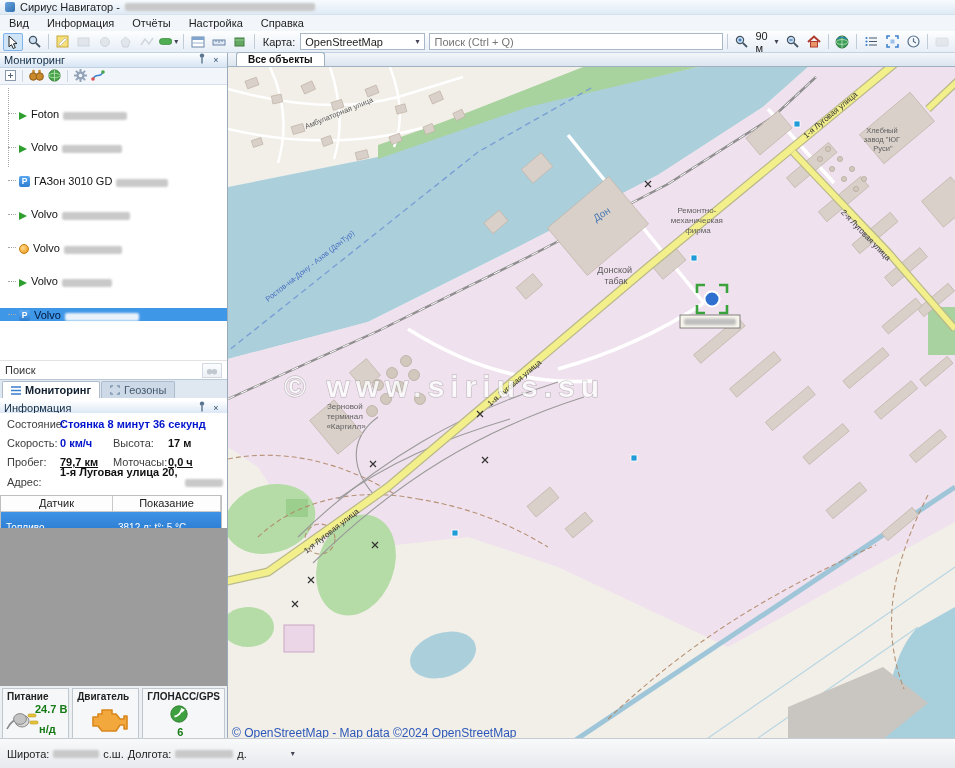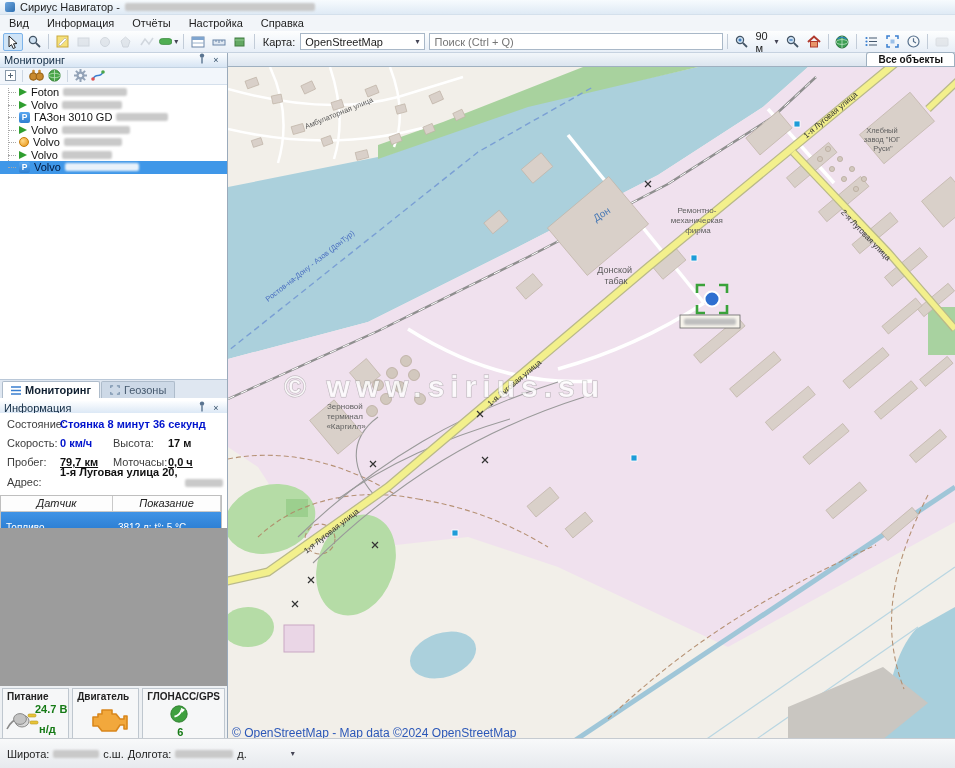--- a/index.html
+++ b/index.html
@@ -39,21 +39,21 @@
   border-right:1px solid #9aaabb; }
 .phdr { height:15px; background:linear-gradient(#fdfeff,#d7e5f4); border-bottom:1px solid #c2d2e2;
   display:flex; align-items:center; padding:0 4px; color:#102a43; }
 .phdr .sp { flex:1; }
 .hbtn { width:14px; text-align:center; color:#35506b; font-size:9px; line-height:13px; }
 .stoolbar { height:17px; background:#f2f6fb; border-bottom:1px solid #d5e0ec;
   display:flex; align-items:center; gap:4px; padding:0 5px; }
 .ssep { width:1px; height:12px; background:#ccd6e2; margin:0 2px; }
 .tree { position:absolute; top:33px; left:0; right:0; height:89px; }
 .tree::before { content:""; position:absolute; left:8px; top:2px; bottom:8px; border-left:1px dotted #a8a8a8; }
-.trow { height:12.5px; display:flex; align-items:center; padding-left:19px; gap:4px; position:relative; }
+.trow { height:12.5px; display:flex; align-items:flex-end; padding-left:19px; gap:4px; position:relative;margin-top:21px; }
 .trow::before { content:""; position:absolute; left:8px; top:50%; width:8px; border-top:1px dotted #a8a8a8; }
 .trow.sel { background:#3f97e8; }
 .vname { color:#111; white-space:nowrap; }
 .trow.sel .vname { color:#00153a; }
 .trow.sel .redact { background:#e9f2fb; }
 .vicon-play { width:0; height:0; border-left:8px solid #2f9e2f;
   border-top:4.5px solid transparent; border-bottom:4.5px solid transparent; }
 .vicon-p { width:11px; height:11px; background:linear-gradient(#5aa7f0,#2f7fd0); color:#fff;
   font-size:8.5px; font-weight:bold; text-align:center; line-height:11px; border-radius:2px; }
 .vicon-idle { width:10px; height:10px; border-radius:50%;
@@ -67,41 +67,41 @@
   border-top:1px solid #bac8d8; display:flex; align-items:flex-end; padding-left:2px; gap:1px; }
 .tab { height:17px; display:flex; align-items:center; gap:4px; padding:0 8px; color:#45596e;
   border:1px solid #aebccb; border-bottom:none; background:#cdd9e7; border-radius:2px 2px 0 0; }
 .tab.active { background:#fff; color:#0f1f30; font-weight:bold; }
 .ipanel { position:absolute; top:360px; left:0; right:0; height:82px; background:#fff; }
 .ilabel { position:absolute; color:#3c3c3c; }
 .ival { position:absolute; font-weight:bold; color:#101010; }
 .iblue { color:#0013cd; }
 .ilink { text-decoration:underline; }
 .sens { position:absolute; top:442px; left:0; width:222px; border:1px solid #bfbfbf; }
-.shead { display:grid; grid-template-columns:112px 108px; height:16px; background:#fdfdfd;font-style:italic; }
+.shead { display:grid; grid-template-columns:112px 108px; height:16px; background:#fdfdfd; }
 .shead div { border-right:1px solid #c9c9c9; border-bottom:1px solid #c9c9c9;
   text-align:center; line-height:15px; color:#222; }
 .srow { display:grid; grid-template-columns:112px 108px; height:31px;
   background:linear-gradient(#3f93e6,#1f6fc4); color:#fff; align-items:center; font-size:10px; }
 .srow div { padding:0 5px; white-space:nowrap; }
 .grayarea { position:absolute; top:475px; left:0; right:0; height:158px; background:#9c9c9c; }
 .gauges { position:absolute; top:633px; left:0; right:0; height:56px; background:#edf0f3;
   display:flex; gap:3px; padding:2px 2px; }
 .gauge { flex:1; background:#f6f7f8; border:1px solid #bfc7cf; position:relative;
   font-size:10px; padding:2px 4px; }
 .glabel { color:#222;font-weight:bold; }
 .gval { color:#157a15; font-weight:bold; }
 .statusbar { position:absolute; left:0; right:0; bottom:0; height:30px;
   background:linear-gradient(#f8f9fa,#e7eaee); border-top:1px solid #c6cbd1;
   display:flex; align-items:center; padding:0 7px; gap:4px; color:#222; }
 
 
 .maparea { position:absolute; left:228px; top:53px; right:0; bottom:23px; background:#e8eef5; }
 .maptabs { height:14px; background:linear-gradient(#f2f6fa,#dce5ef); border-bottom:1px solid #9fb0c0;
-  display:flex; align-items:flex-end; padding-left:8px;justify-content:flex-end; }
+  display:flex; align-items:flex-end; padding-left:8px; }
 .maptab { height:14px; background:#fff; border:1px solid #9fb0c0; border-bottom:none;
   padding:0 11px; font-size:10px; font-weight:bold; display:flex; align-items:center;
   border-radius:3px 3px 0 0; color:#111; }
 .mapcanvas { position:absolute; top:14px; left:0; }
 .attrib { position:absolute; left:4px; bottom:5px; font-size:12px; color:#2b57b8; }
 </style>
 </head>
 <body>
 
 <div id="app">
@@ -347,20 +347,30 @@
         <span class="vname">Volvo</span>
         <span class="redact" style="width:50px"></span>
       </div>
       <div class="trow sel">
         <span class="vicon-p">P</span>
         <span class="vname">Volvo</span>
         <span class="redact" style="width:74px"></span>
       </div>
     </div>
 
+    <div class="searchrow">
+      <span>Поиск</span>
+      <span class="sp"></span>
+      <span class="minibtn">
+        <svg width="12" height="9" viewBox="0 0 14 11">
+            <circle cx="4" cy="7" r="3.3" fill="#aeb6bf"></circle>
+            <circle cx="10" cy="7" r="3.3" fill="#aeb6bf"></circle>
+          </svg>
+      </span>
+    </div>
 
     <div class="tabs">
       <span class="tab active">
         <svg width="10" height="9" viewBox="0 0 10 9">
             <path d="M0 1 h10 M0 4.5 h10 M0 8 h10" stroke="#3a7fd0" stroke-width="1.3"></path>
           </svg>
         <span>Мониторинг</span>
       </span>
       <span class="tab">
         <svg width="10" height="10" viewBox="0 0 13 13">

